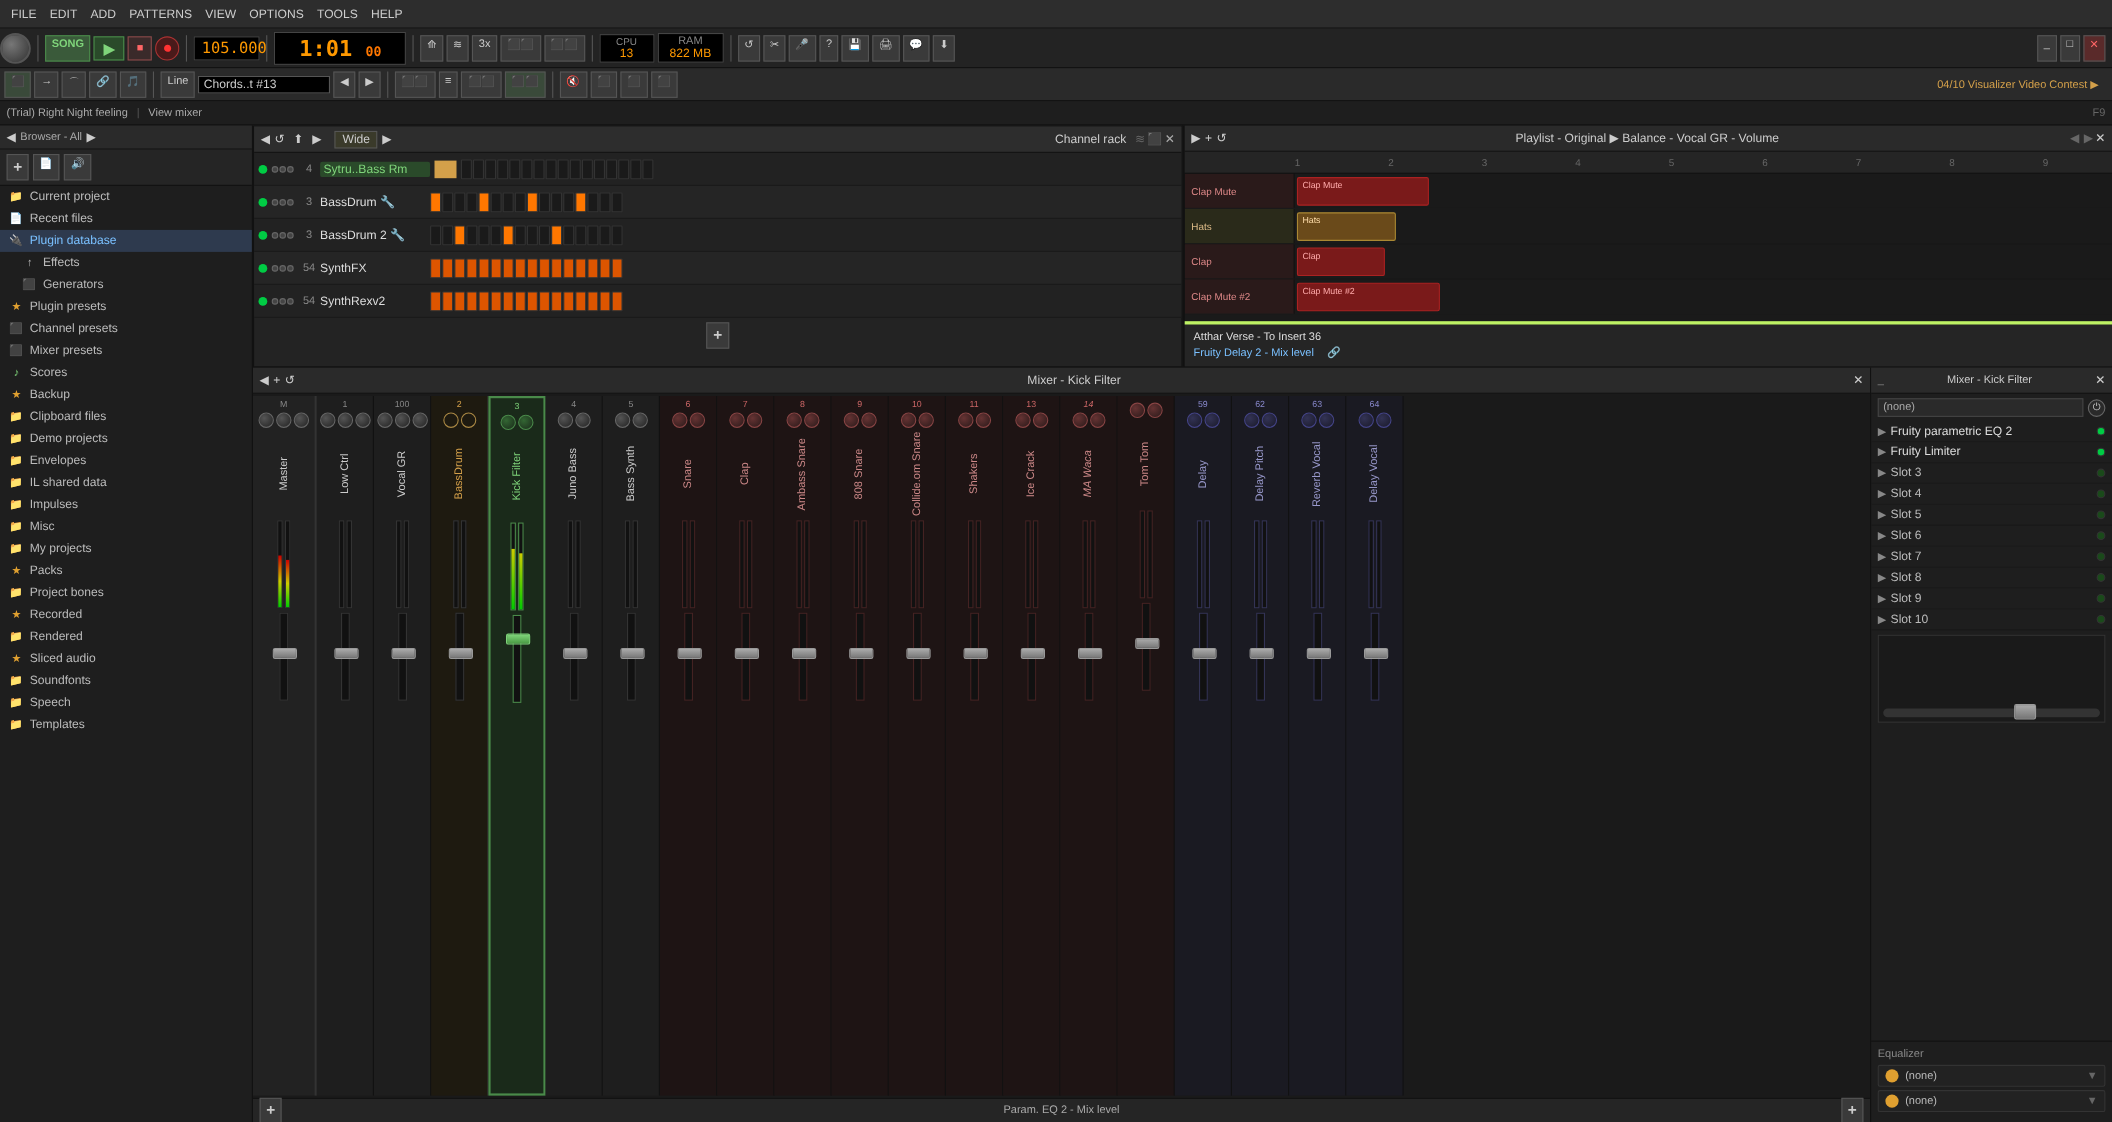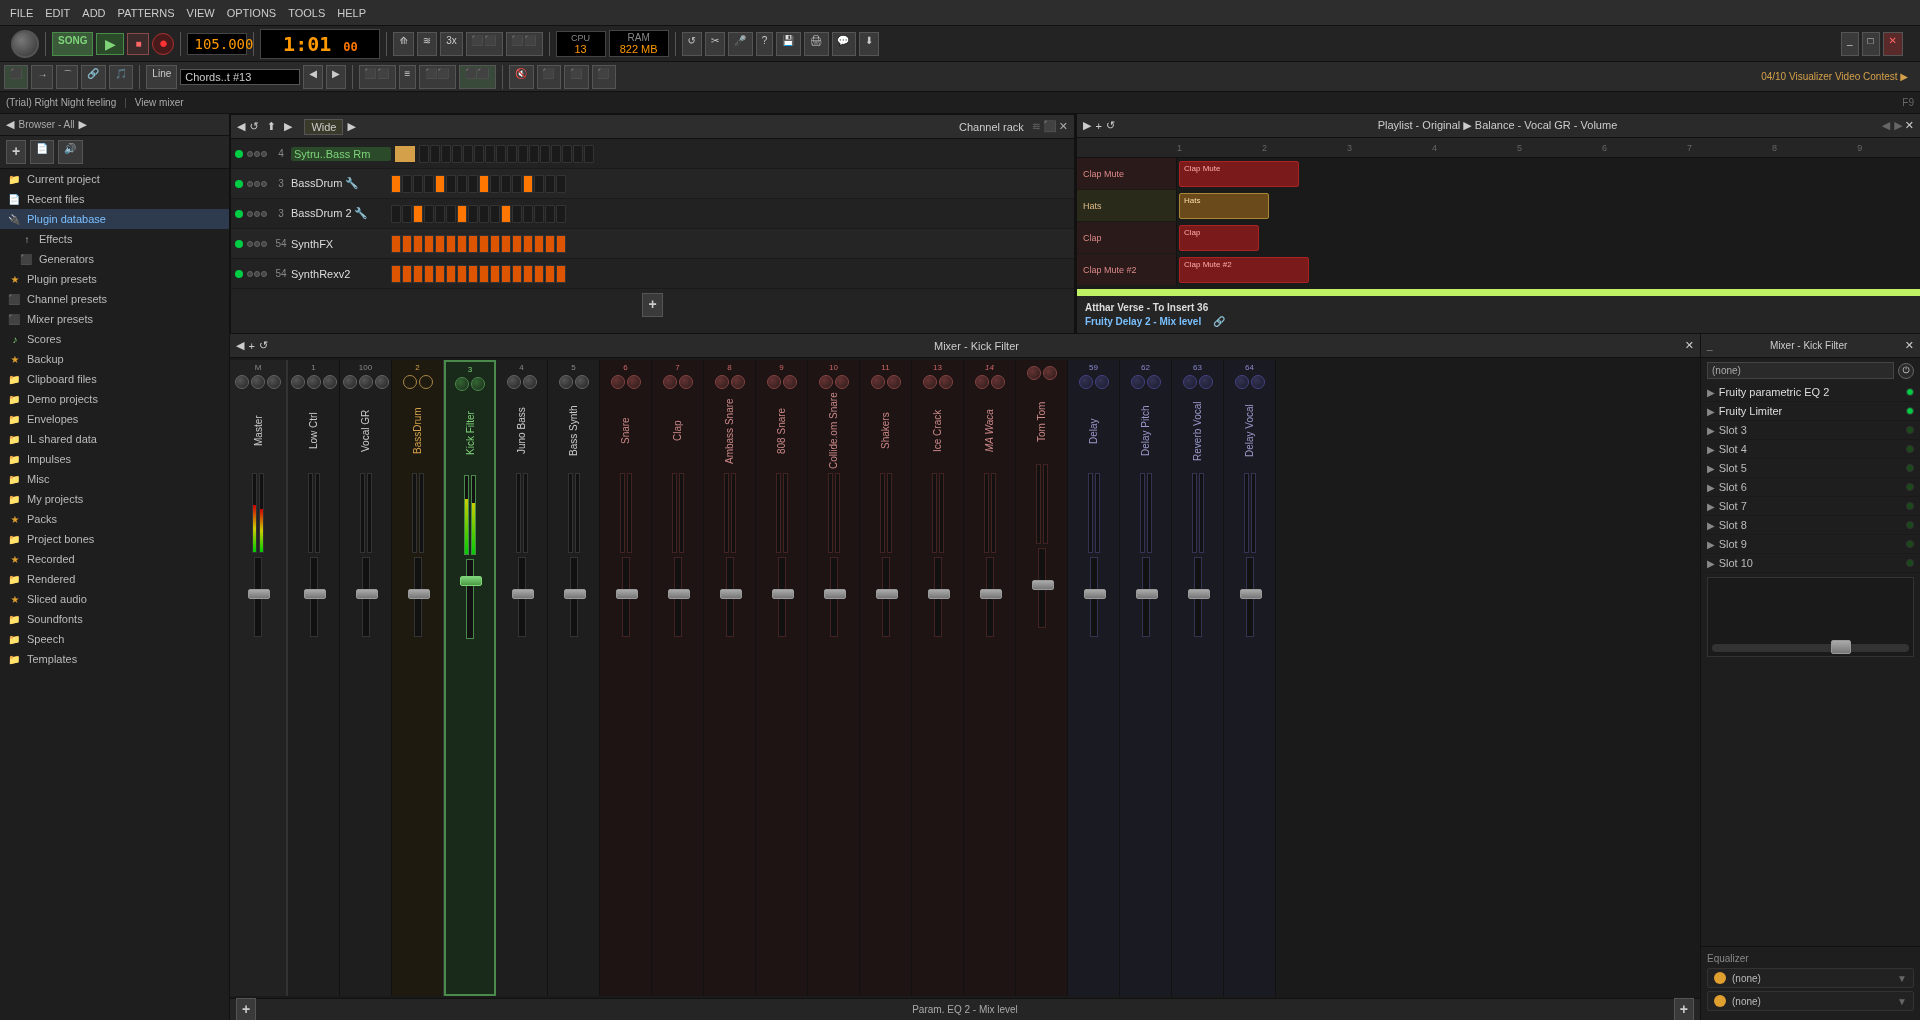--- a/index.html
+++ b/index.html
@@ -28,21 +28,21 @@
       cursor: pointer;
       font-size: 11px;
     }
 
     
     #toolbar {
       background: #232323;
       height: 36px;
       display: flex;
       align-items: center;
-      padding: 0 11px;
+      padding: 0 0;
       gap: 3px;
       border-bottom: 1px solid #111;
     }
     .toolbar-btn {
       background: #3a3a3a;
       border: 1px solid #555;
       color: #ccc;
       padding: 2px 5px;
       font-size: 10px;
       cursor: pointer;
@@ -853,21 +853,21 @@
           <div style="display:flex;height:32px;border-bottom:1px solid #1a1a1a;align-items:center;">
             <div style="width:100px;background:#2a1a1a;height:100%;display:flex;align-items:center;padding:0 6px;font-size:9px;color:#dd8888;border-right:1px solid #111;flex-shrink:0;">
               <span>Clap Mute #2</span>
             </div>
             <div style="flex:1;background:#1a1a1a;height:100%;display:flex;align-items:center;gap:2px;padding:2px;">
               <div style="height:26px;width:130px;background:#7a1a1a;border:1px solid #aa2222;border-radius:2px;font-size:8px;color:#ffaaaa;padding:2px 4px;cursor:pointer;">Clap Mute #2</div>
             </div>
           </div>
         </div>
 
-        <div style="background:#252525;border-top:7px solid #bef264;padding:6px 8px;flex-shrink:0;font-weight:bold;">
+        <div style="background:#252525;border-top:3px solid #bef264;padding:6px 8px;flex-shrink:0;">
           <div style="font-size:10px;color:#ddd;margin-bottom:3px;">Atthar Verse - To Insert 36</div>
           <div style="font-size:10px;color:#aaa;display:flex;gap:12px;align-items:center;">
             <span style="color:#7ac0ff;cursor:pointer;">Fruity Delay 2 - Mix level</span>
             <span style="color:#555;">🔗</span>
           </div>
         </div>
       </div>
     </div>
 
     <div id="mixer-area" style="flex:1;display:flex;overflow:hidden;">

